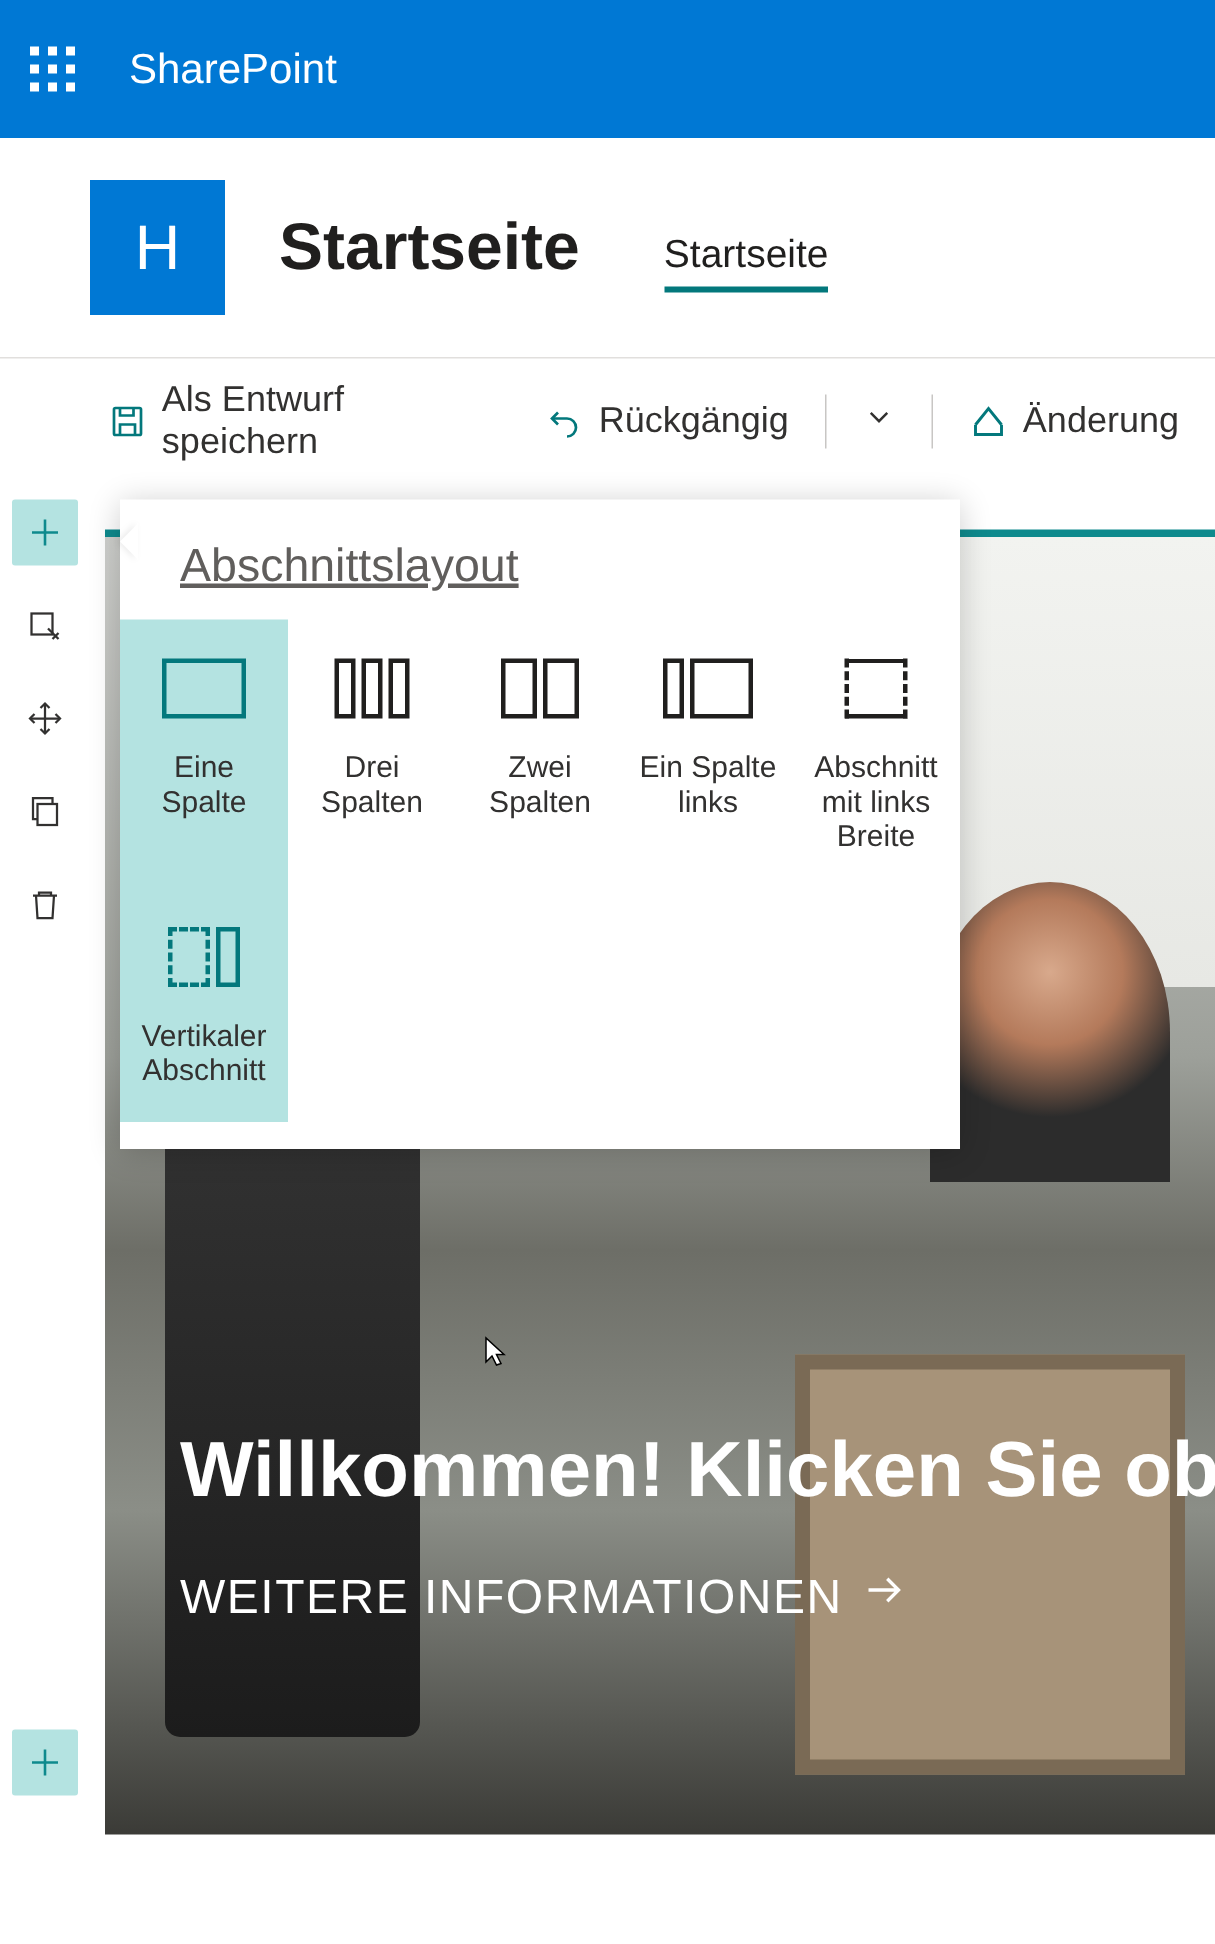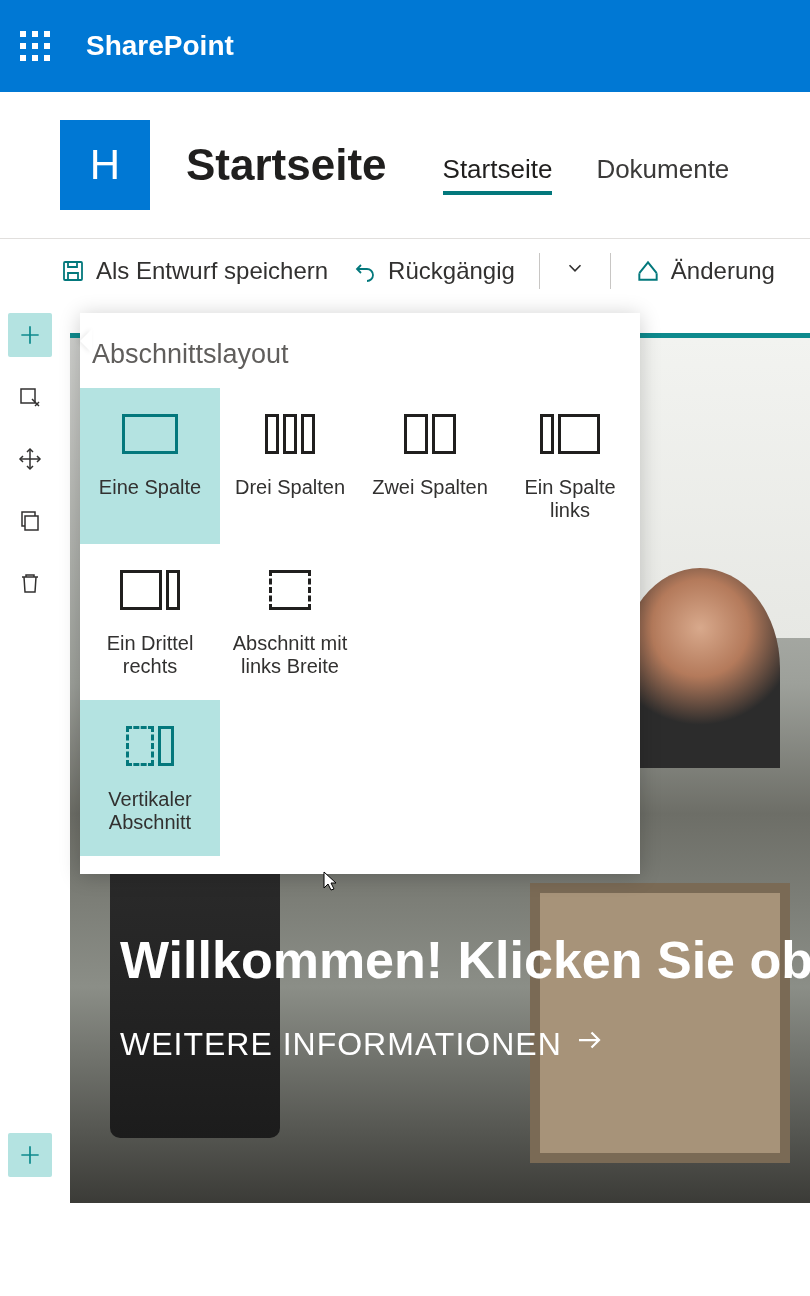--- a/index.html
+++ b/index.html
@@ -22,21 +22,21 @@
     color: #fff;
   }
   .waffle {
     display: grid;
     grid-template-columns: repeat(3, 6px);
     grid-template-rows: repeat(3, 6px);
     gap: 6px;
     margin-right: 36px;
   }
   .waffle span { background: #fff; width: 6px; height: 6px; }
-  .brand { font-size: 28px; font-weight: 700; }
+  .brand { font-size: 28px; font-weight: 400; }
 
   
   .header {
     display: flex;
     align-items: center;
     padding: 28px 24px 28px 60px;
     gap: 36px;
   }
   .site-logo {
     width: 90px; height: 90px;
@@ -52,20 +52,21 @@
 
   
   .cmdbar-wrap { border-top: 1px solid #e1dfdd;}
   .cmdbar {
     display: flex;
     align-items: center;
     padding: 14px 24px 14px 60px;
     gap: 24px;
     font-size: 24px;
     color: #323130;
+    margin-left: 12px;
   }
   .cmd { display: flex; align-items: center; gap: 10px; }
   .cmd .ic { color: #03787c; width: 26px; height: 26px; display:inline-flex; align-items:center; justify-content:center;}
   .divider-v { width: 1px; height: 36px; background: #c8c6c4; }
 
   
   .canvas {
     position: relative;
     height: 1000px;
   }
@@ -139,25 +140,25 @@
     padding: 20px 0 18px 0;
   }
   .popover::before {
     content:'';
     position:absolute; left:-12px; top:16px;
     border: 12px solid transparent;
     border-right-color: #fff;
     filter: drop-shadow(-2px 0 2px rgba(0,0,0,0.08));
   }
   .pop-title {
-    font-size: 27px; color: #605e5c; padding: 6px 28px 18px 12px;
+    font-size: 31px; color: #605e5c; padding: 6px 28px 18px 40px; text-decoration: underline;
   }
   .layout-grid {
     display: grid;
-    grid-template-columns: repeat(4, 1fr);
+    grid-template-columns: repeat(5, 1fr);
     padding: 0 0px;
   }
   .layout-opt {
     display:flex; flex-direction:column; align-items:center;
     padding: 24px 10px 22px 10px;
     gap: 20px;
     font-size: 20px; color: #323130;
     text-align:center;
   }
   .layout-opt.selected { background: #b4e3e1; }
@@ -191,21 +192,20 @@
       <span></span>
   </div>
   <div class="brand">SharePoint</div>
 </div>
 
 <div class="header">
   <div class="site-logo">H</div>
   <div class="site-title">Startseite</div>
   <div class="tabs">
     <div class="tab active">Startseite</div>
-    <div class="tab">Dokumente</div>
   </div>
 </div>
 
 <div class="cmdbar-wrap">
   <div class="cmdbar">
     <div class="cmd">
       <span class="ic">
         <svg width="24" height="24" viewBox="0 0 24 24" fill="none" stroke="currentColor" stroke-width="1.8">
           <rect x="3" y="3" width="18" height="18" rx="1"></rect>
           <path d="M7 3v5h9V3"></path>
@@ -329,27 +329,20 @@
       </div>
 
       <div class="layout-opt">
         <div class="glyph">
           <span class="col thin"></span>
             <span class="col wide"></span>
         </div>
         <span>Ein Spalte links</span>
       </div>
 
-      <div class="layout-opt">
-        <div class="glyph">
-          <span class="col wide"></span>
-            <span class="col thin"></span>
-        </div>
-        <span>Ein Drittel rechts</span>
-      </div>
 
       <div class="layout-opt">
         <div class="glyph">
           <span class="col wide" style="border-left-style:dashed;border-right-style:dashed;"></span>
         </div>
         <span>Abschnitt mit links Breite</span>
       </div>
 
       <div class="layout-opt selected" style="grid-column:1;">
         <div class="glyph">

